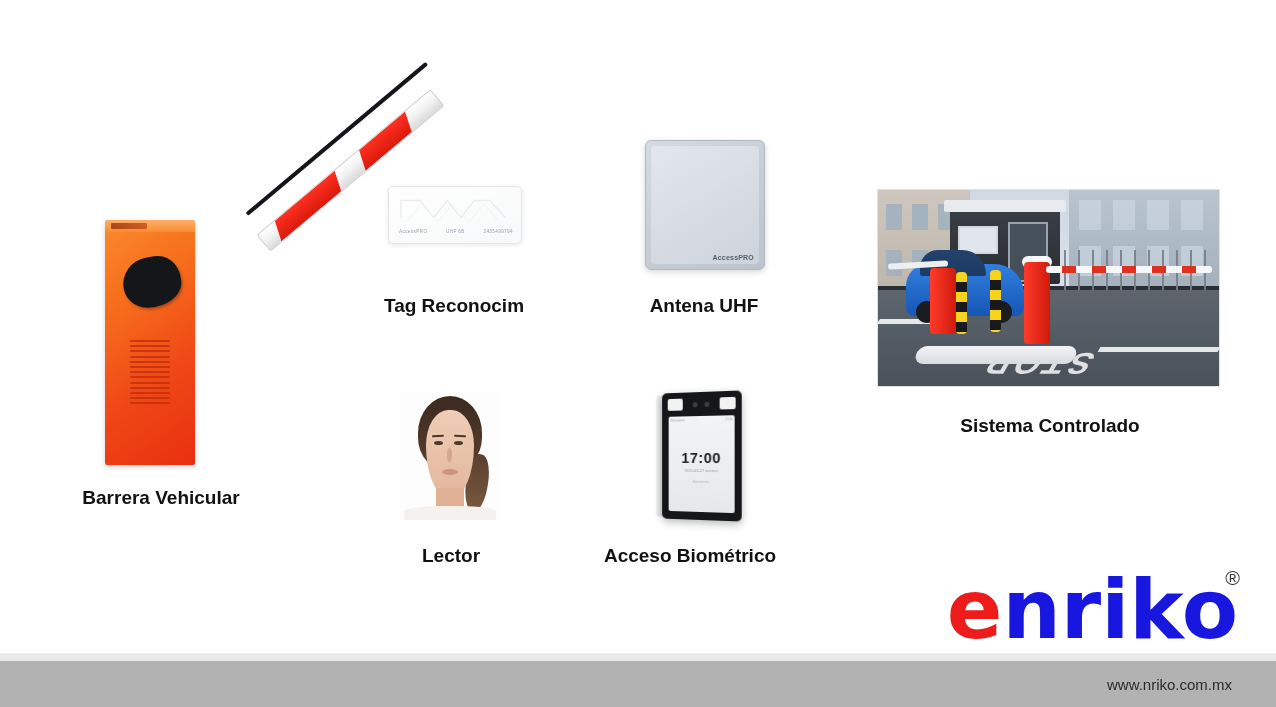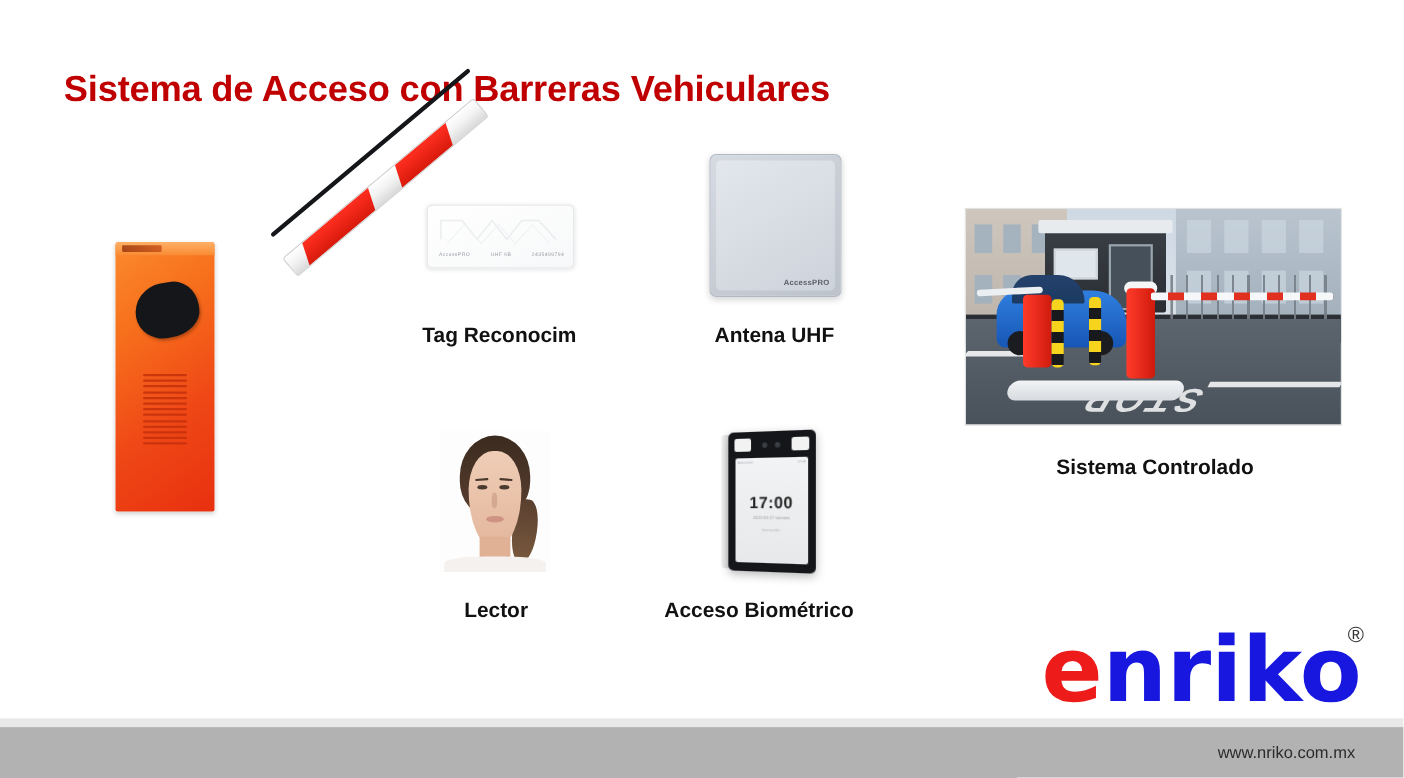--- a/index.html
+++ b/index.html
@@ -172,21 +172,20 @@
   .logo .e{font-size:82px;font-weight:bold;color:#ee1b1b;font-family:"DejaVu Sans",sans-serif;}
   .logo .rest{font-size:82px;font-weight:bold;color:#1717e0;font-family:"DejaVu Sans",sans-serif;text-align:center;}
   .logo .reg{position:absolute;right:-2px;top:-4px;font-size:20px;color:#333;}
   .url{position:absolute;right:44px;bottom:14px;font-size:15px;color:#2b2b2b;}
 </style>
 </head>
 <body>
 
 <div class="slide">
 
-  <div class="title">Sistema de Acceso con Barreras Vehiculares</div>
 
   <div class="barrier">
     <div class="barrier-cab"></div>
     <div class="barrier-top"></div>
     <div class="barrier-brand"></div>
     <div class="vent">
       <i></i>
         <i></i>
         <i></i>
         <i></i>
@@ -200,20 +199,21 @@
         <i></i>
         <i></i>
     </div>
     <div class="boom-rod"></div>
     <div class="boom">
       <div class="stripe s1"></div>
         <div class="stripe s2"></div>
     </div>
     <div class="pivot"></div>
   </div>
+  <div class="caption" style="left:75px;top:487px;width:172px;">Barrera Vehicular</div>
 
   <div class="tag">
     <div class="ant">
       <svg viewBox="0 0 120 34" preserveAspectRatio="none">
         <path d="M4 26 L4 8 L24 8 L38 26 L52 8 L66 26 L80 8 L96 8 L112 26" fill="none" stroke="#d9dde1" stroke-width="1.4"></path>
         <path d="M10 30 L26 12 L42 30 L58 12 L74 30 L90 12 L106 30" fill="none" stroke="#e3e7ea" stroke-width="1"></path>
       </svg>
     </div>
     <div class="txt">
       <span>AccessPRO</span>

